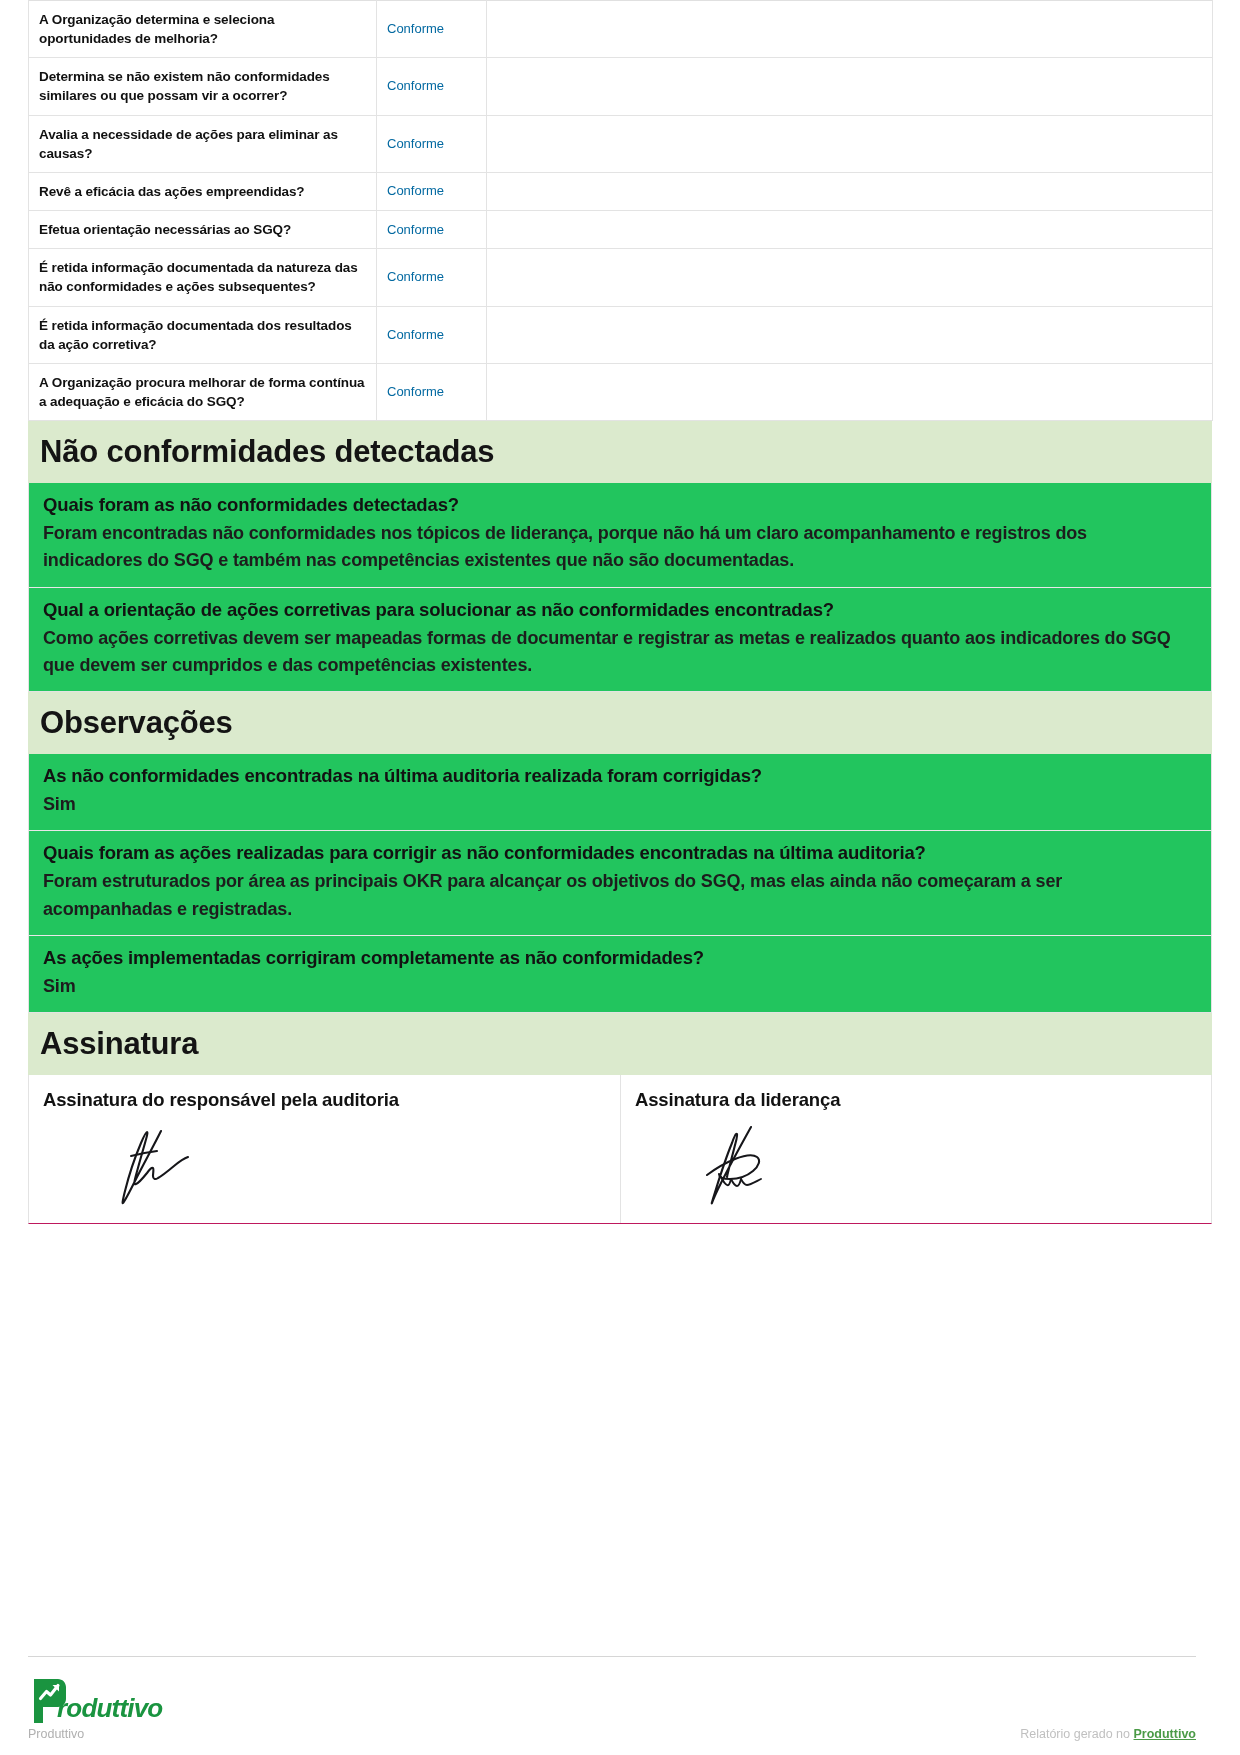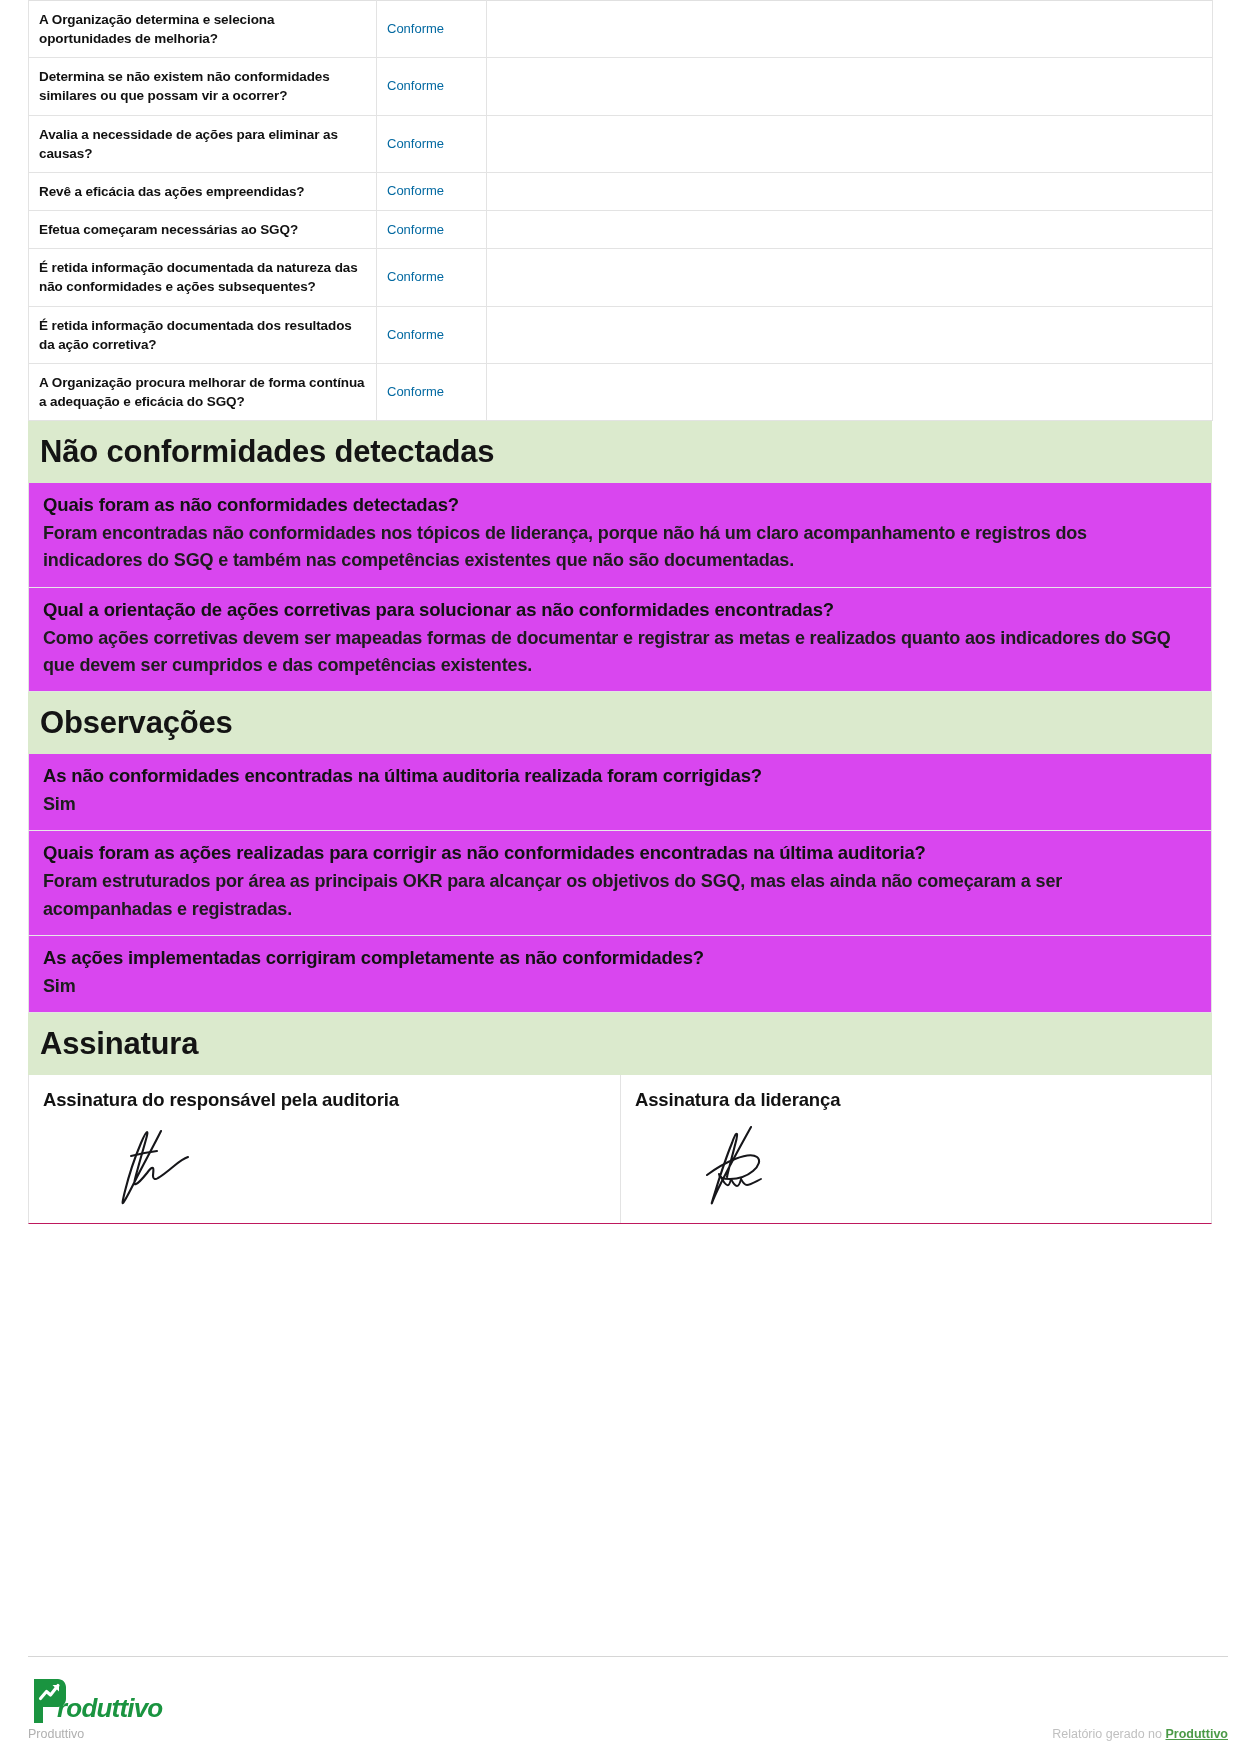--- a/index.html
+++ b/index.html
@@ -64,21 +64,21 @@
     font-size: 31px;
     font-weight: bold;
     color: #141414;
     letter-spacing: -0.2px;
     line-height: 1.15;
   }
   .qa-block {
     border-left: 1px solid #e3e3e3;
     border-right: 1px solid #e3e3e3;
     border-bottom: 1px solid #e8e8e8;
-    background: #d946ef;
+    background: #22c55e;
     padding: 8px 20px 12px 14px;
   }
   .qa-block.last { border-bottom: 1px solid #e3e3e3; }
   .qa-question {
     font-size: 18.5px;
     font-weight: bold;
     line-height: 1.46;
     color: #121212;
     letter-spacing: -0.15px;
   }
@@ -117,21 +117,21 @@
     margin-top: 10px;
     height: 82px;
     display: block;
   }
   .sign-img svg { display: block; }
 
   
   .footer {
     position: absolute;
     left: 28px;
-    right: 12px;
+    right: 44px;
     bottom: 14px;
   }
   .footer-rule {
     height: 1px;
     background: #d6d6d6;
     margin-bottom: 22px;
   }
   .logo-row { display: flex; align-items: flex-end; }
   .logo {
     display: flex;
@@ -191,21 +191,21 @@
       </tr>
 
 
       <tr class="row-1line">
         <td class="col-q q-cell">Revê a eficácia das ações empreendidas?</td>
         <td class="col-a a-cell">Conforme</td>
         <td class="col-obs obs-cell"></td>
       </tr>
 
       <tr class="row-1line">
-        <td class="col-q q-cell">Efetua começaram necessárias ao SGQ?</td>
+        <td class="col-q q-cell">Efetua orientação necessárias ao SGQ?</td>
         <td class="col-a a-cell">Conforme</td>
         <td class="col-obs obs-cell"></td>
       </tr>
 
       <tr class="row-2line">
         <td class="col-q q-cell">É retida informação documentada da natureza das não conformidades e ações subsequentes?</td>
         <td class="col-a a-cell">Conforme</td>
         <td class="col-obs obs-cell"></td>
       </tr>
 

